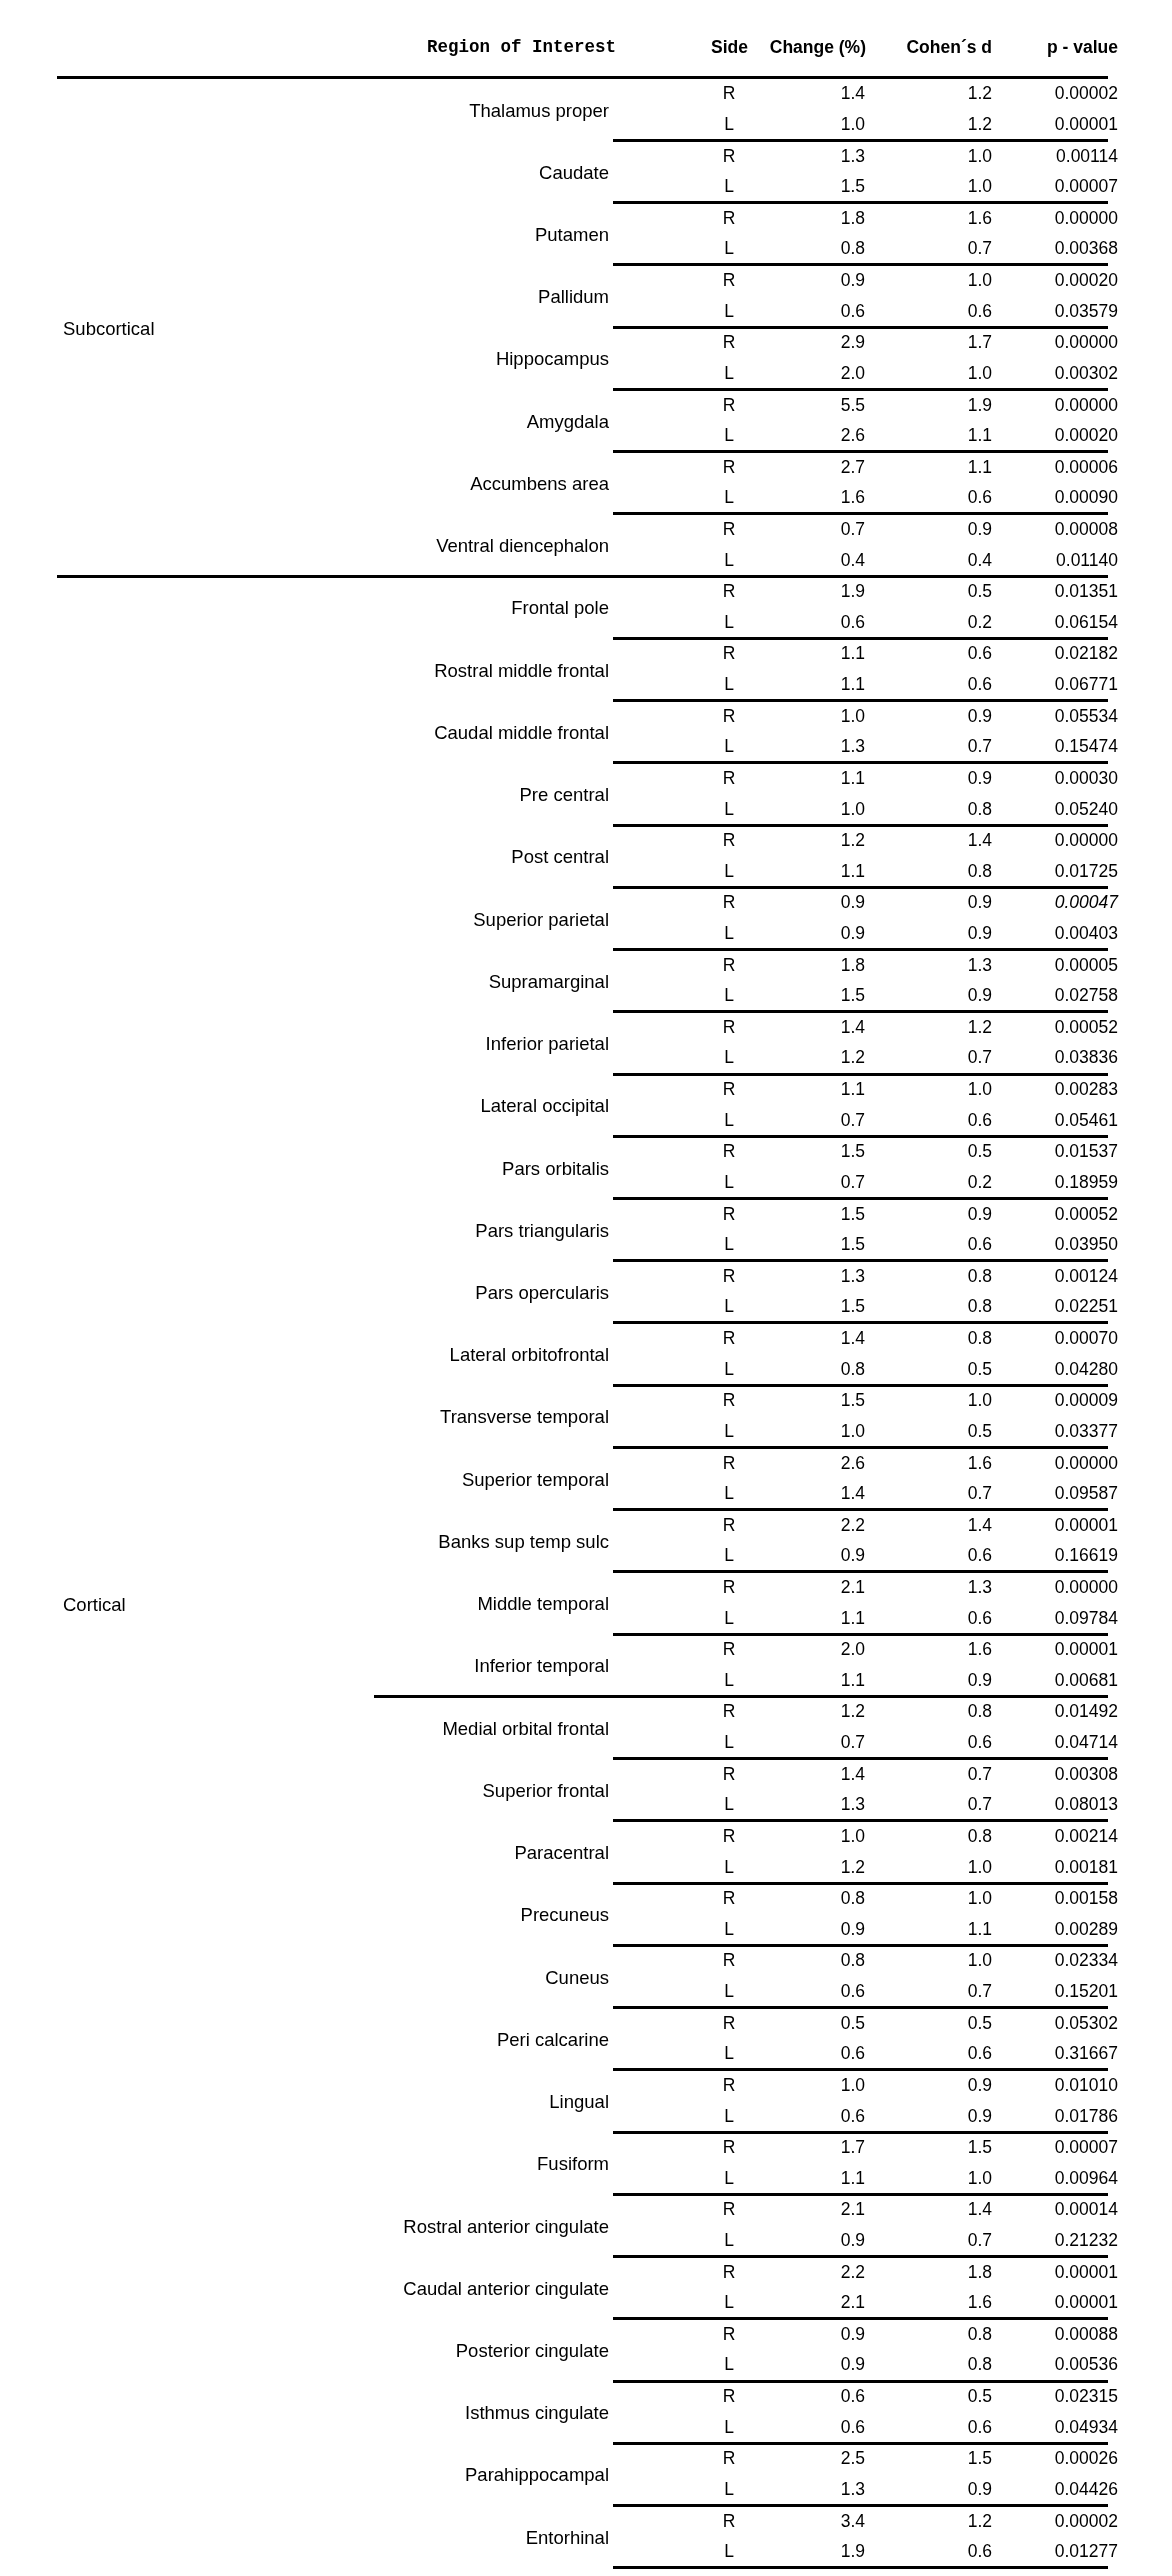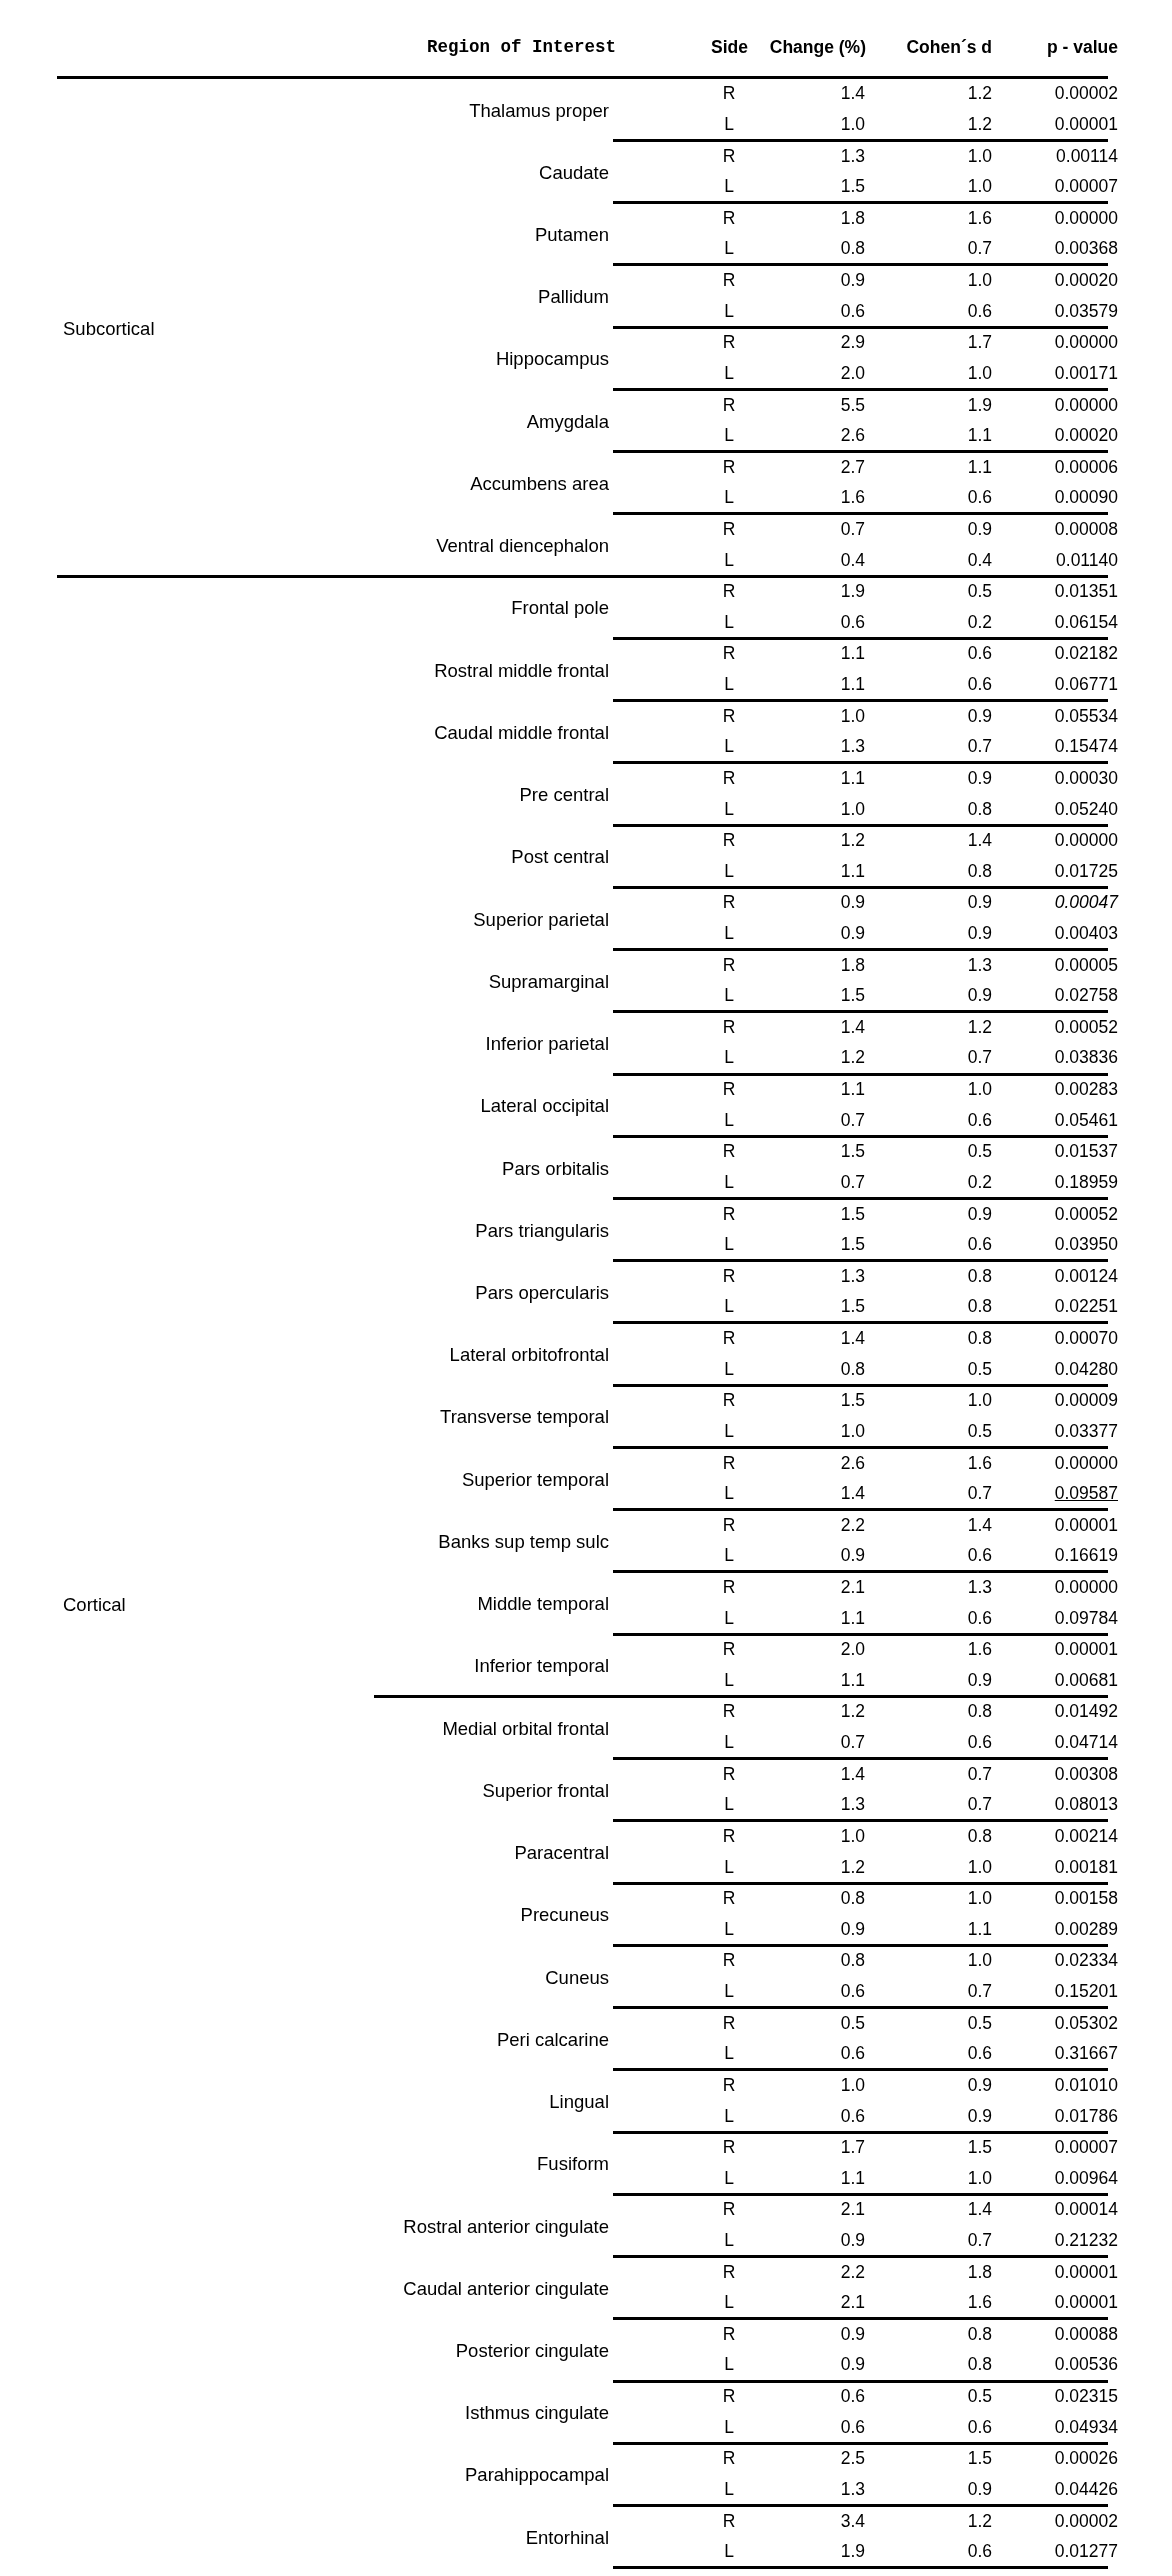--- a/index.html
+++ b/index.html
@@ -66,21 +66,21 @@
       <div class="cell r" style="left:1010px;width:108px;top:297px;">0.03579</div>
       <div class="region" style="top:282px;">Pallidum</div>
       <div class="rule" style="left:613px;width:495px;top:326px;"></div>
       <div class="cell c" style="left:711px;width:36px;top:328px;">R</div>
       <div class="cell r" style="left:788px;width:77px;top:328px;">2.9</div>
       <div class="cell r" style="left:917px;width:75px;top:328px;">1.7</div>
       <div class="cell r" style="left:1010px;width:108px;top:328px;">0.00000</div>
       <div class="cell c" style="left:711px;width:36px;top:359px;">L</div>
       <div class="cell r" style="left:788px;width:77px;top:359px;">2.0</div>
       <div class="cell r" style="left:917px;width:75px;top:359px;">1.0</div>
-      <div class="cell r" style="left:1010px;width:108px;top:359px;">0.00171</div>
+      <div class="cell r" style="left:1010px;width:108px;top:359px;">0.00302</div>
       <div class="region" style="top:344px;">Hippocampus</div>
       <div class="rule" style="left:613px;width:495px;top:388px;"></div>
       <div class="cell c" style="left:711px;width:36px;top:391px;">R</div>
       <div class="cell r" style="left:788px;width:77px;top:391px;">5.5</div>
       <div class="cell r" style="left:917px;width:75px;top:391px;">1.9</div>
       <div class="cell r" style="left:1010px;width:108px;top:391px;">0.00000</div>
       <div class="cell c" style="left:711px;width:36px;top:421px;">L</div>
       <div class="cell r" style="left:788px;width:77px;top:421px;">2.6</div>
       <div class="cell r" style="left:917px;width:75px;top:421px;">1.1</div>
       <div class="cell r" style="left:1010px;width:108px;top:421px;">0.00020</div>
@@ -247,21 +247,21 @@
       <div class="cell r" style="left:1010px;width:108px;top:1417px;">0.03377</div>
       <div class="region" style="top:1402px;">Transverse temporal</div>
       <div class="rule" style="left:613px;width:495px;top:1446px;"></div>
       <div class="cell c" style="left:711px;width:36px;top:1449px;">R</div>
       <div class="cell r" style="left:788px;width:77px;top:1449px;">2.6</div>
       <div class="cell r" style="left:917px;width:75px;top:1449px;">1.6</div>
       <div class="cell r" style="left:1010px;width:108px;top:1449px;">0.00000</div>
       <div class="cell c" style="left:711px;width:36px;top:1479px;">L</div>
       <div class="cell r" style="left:788px;width:77px;top:1479px;">1.4</div>
       <div class="cell r" style="left:917px;width:75px;top:1479px;">0.7</div>
-      <div class="cell r" style="left:1010px;width:108px;top:1479px;text-decoration:underline;">0.09587</div>
+      <div class="cell r" style="left:1010px;width:108px;top:1479px;">0.09587</div>
       <div class="region" style="top:1465px;">Superior temporal</div>
       <div class="rule" style="left:613px;width:495px;top:1508px;"></div>
       <div class="cell c" style="left:711px;width:36px;top:1511px;">R</div>
       <div class="cell r" style="left:788px;width:77px;top:1511px;">2.2</div>
       <div class="cell r" style="left:917px;width:75px;top:1511px;">1.4</div>
       <div class="cell r" style="left:1010px;width:108px;top:1511px;">0.00001</div>
       <div class="cell c" style="left:711px;width:36px;top:1541px;">L</div>
       <div class="cell r" style="left:788px;width:77px;top:1541px;">0.9</div>
       <div class="cell r" style="left:917px;width:75px;top:1541px;">0.6</div>
       <div class="cell r" style="left:1010px;width:108px;top:1541px;">0.16619</div>

